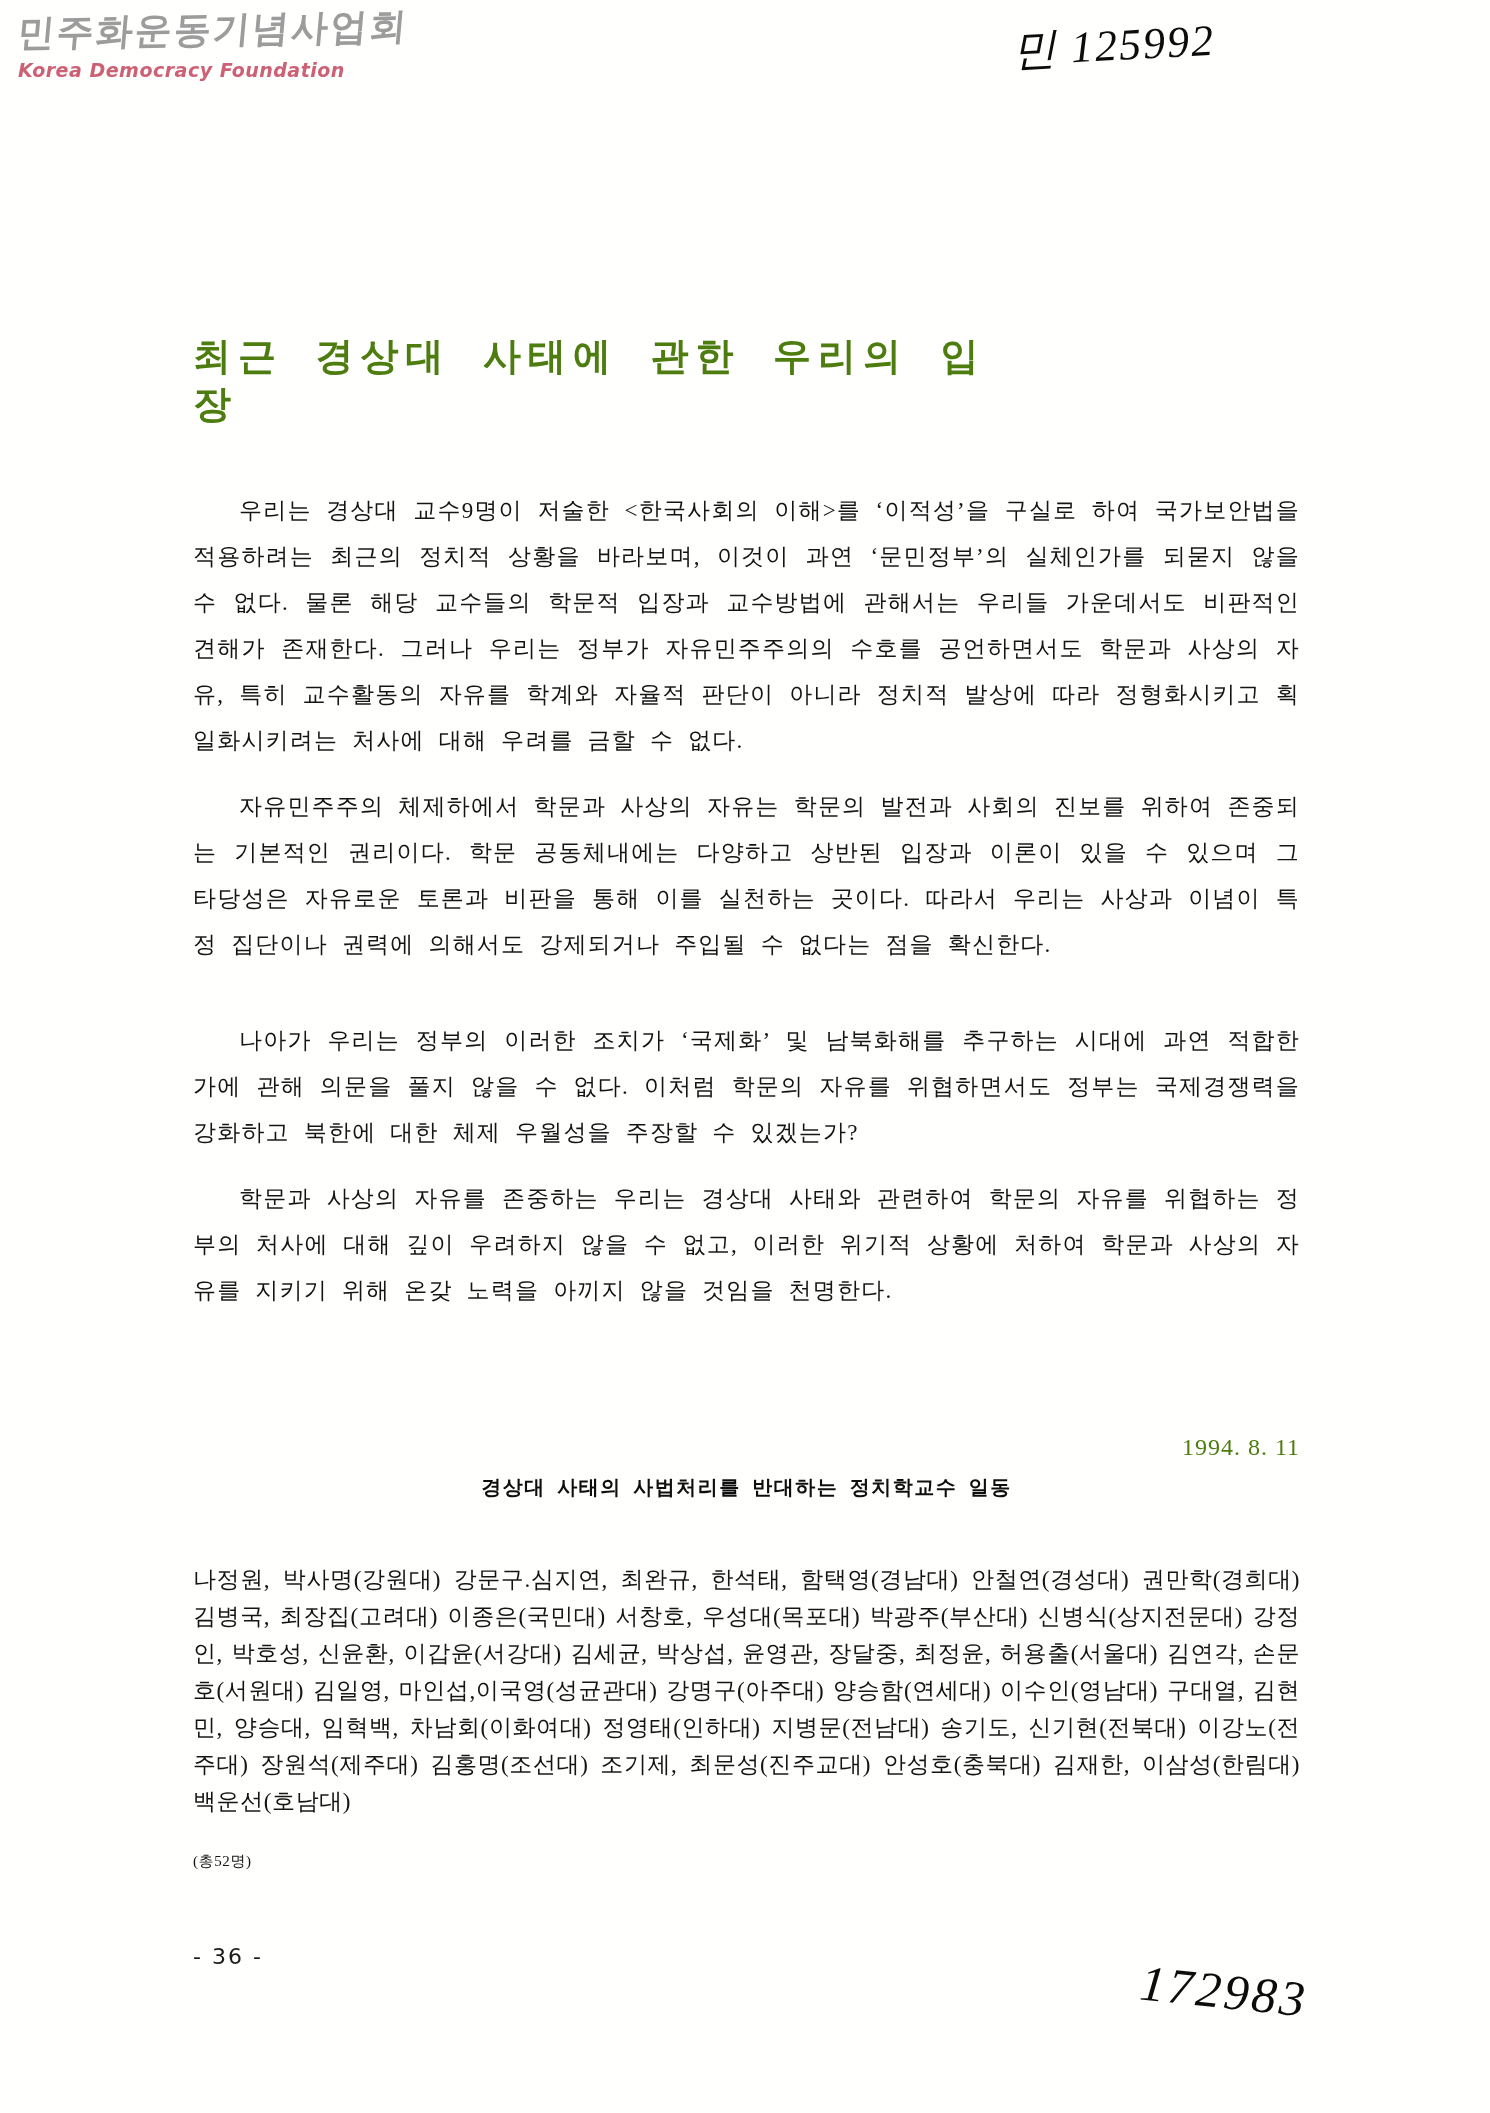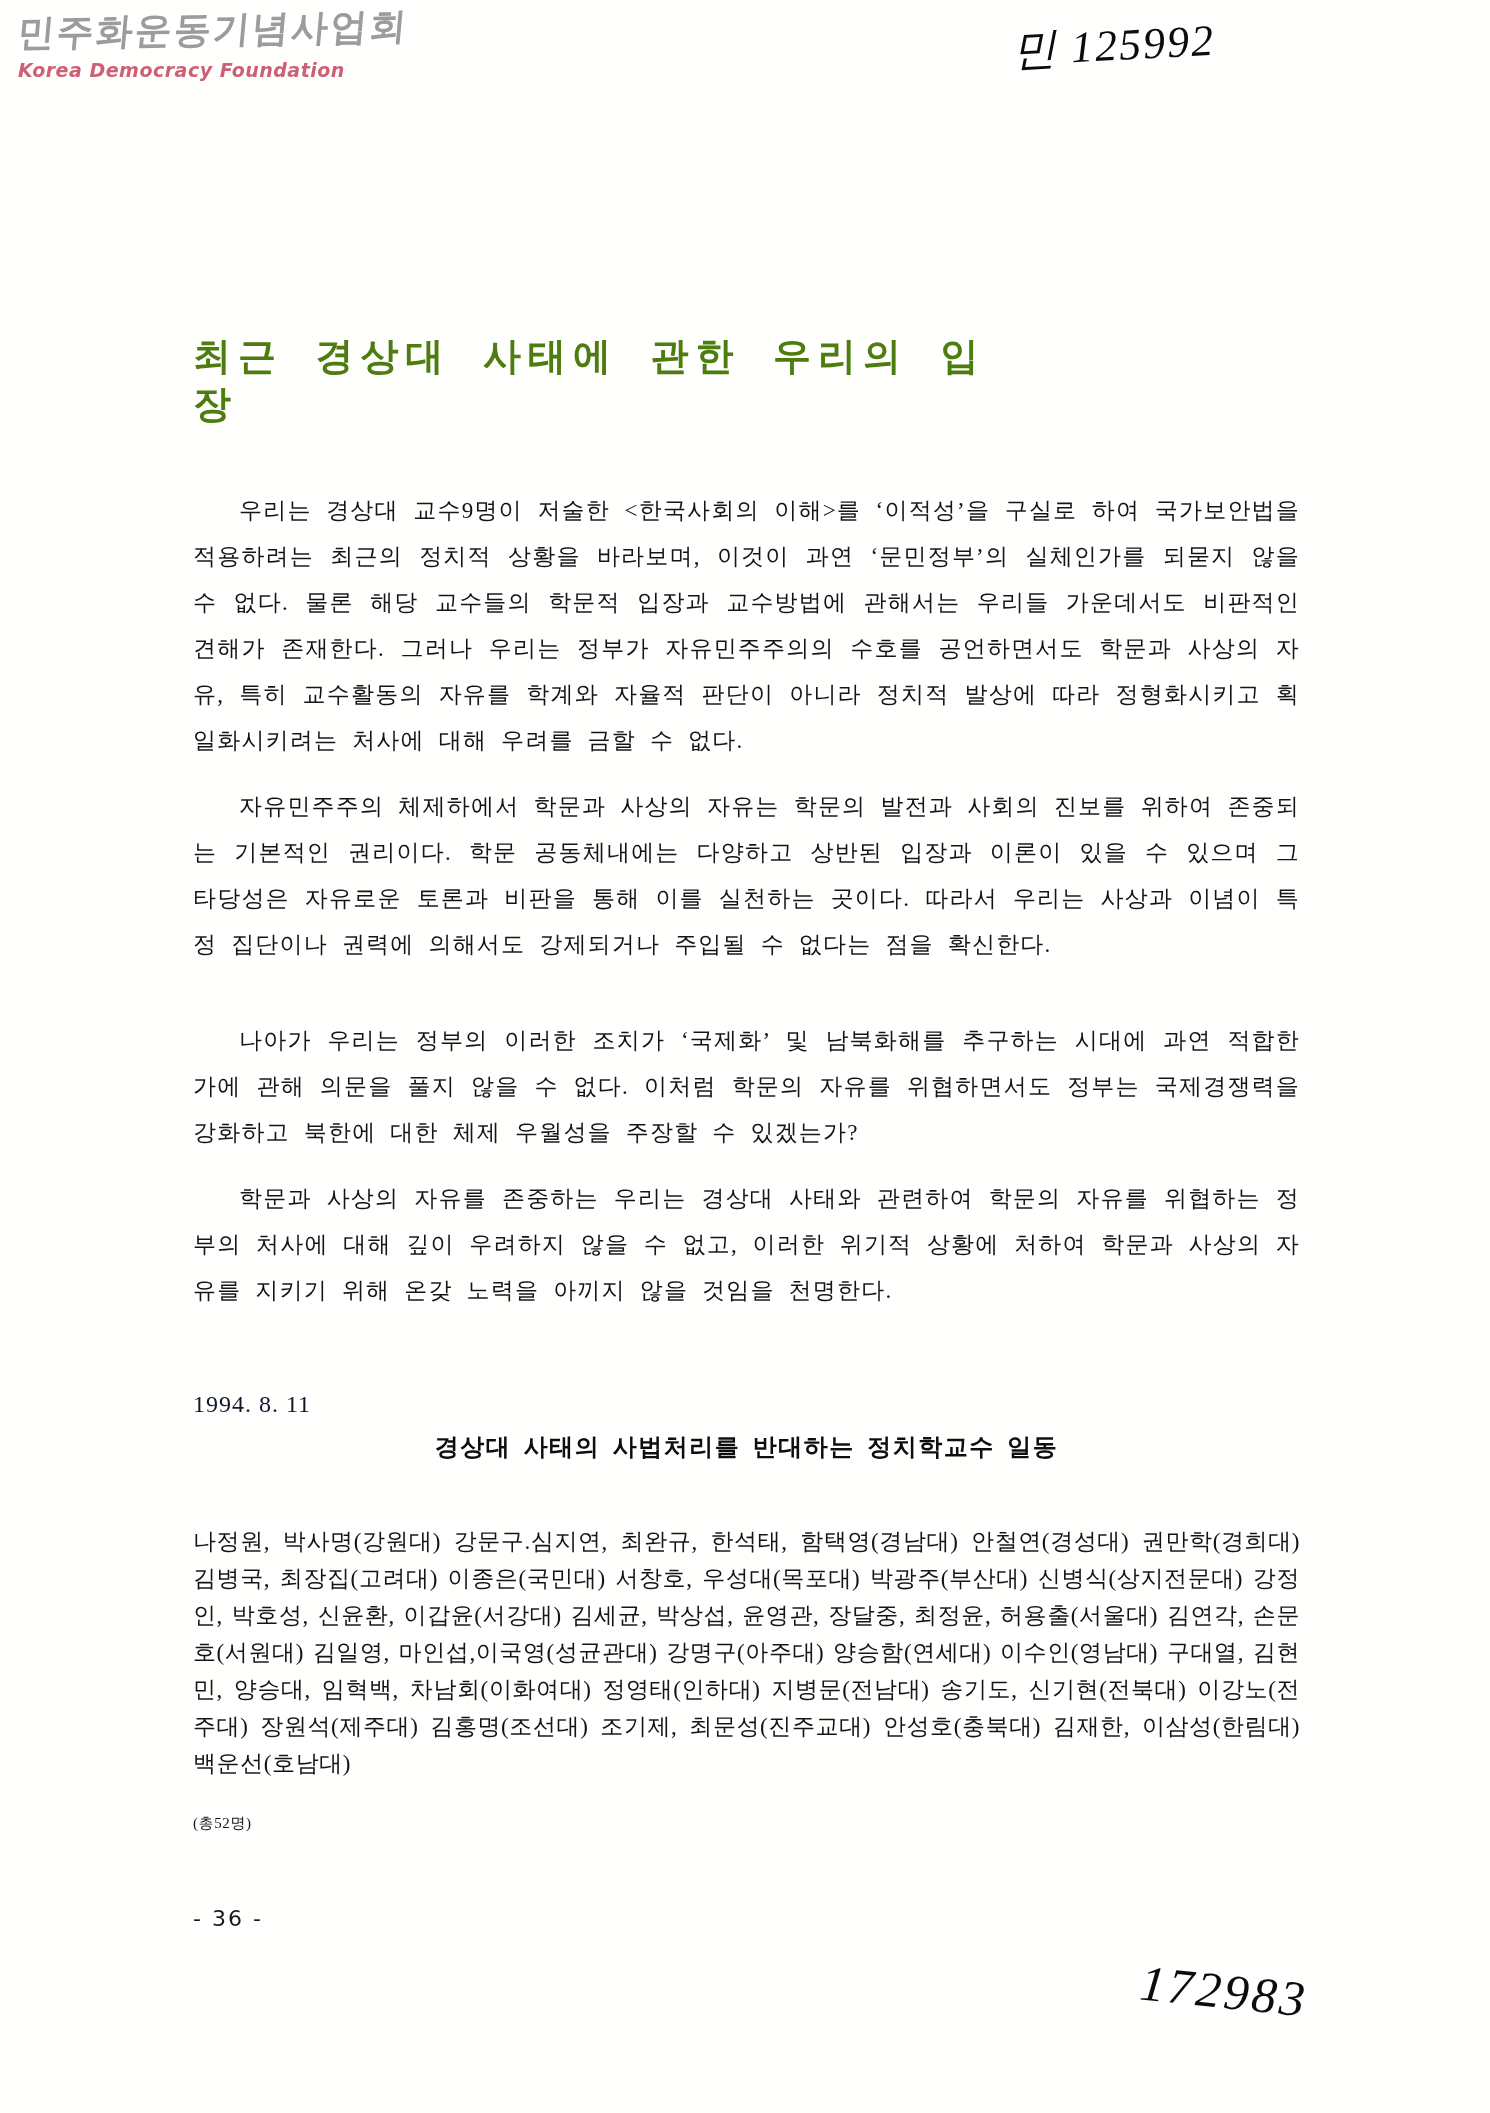--- a/index.html
+++ b/index.html
@@ -76,29 +76,29 @@
     text-align:justify;
     text-indent:46px;
     letter-spacing:1.2px;
     word-spacing:7px;
     margin:0 0 20px 0;
     color:#141414;
   }
   .para-first{margin-top:60px;}
   .para-gap{margin-top:50px;}
   .date-line{
-    text-align:left;
+    text-align:right;
     font-size:24px;
-    margin-top:77px;
+    margin-top:120px;
     letter-spacing:1px;
-    color:#0f172a;
+    color:#4d7c0f;
   }
   .org-line{
     text-align:center;
-    font-size:24px;
+    font-size:20px;
     font-weight:bold;
     margin-top:13px;
     letter-spacing:1.5px;
     word-spacing:5px;
     color:#0e0e0e;
   }
   .signers-heading{
     text-align:center;
     font-size:24px;
     margin-top:58px;

